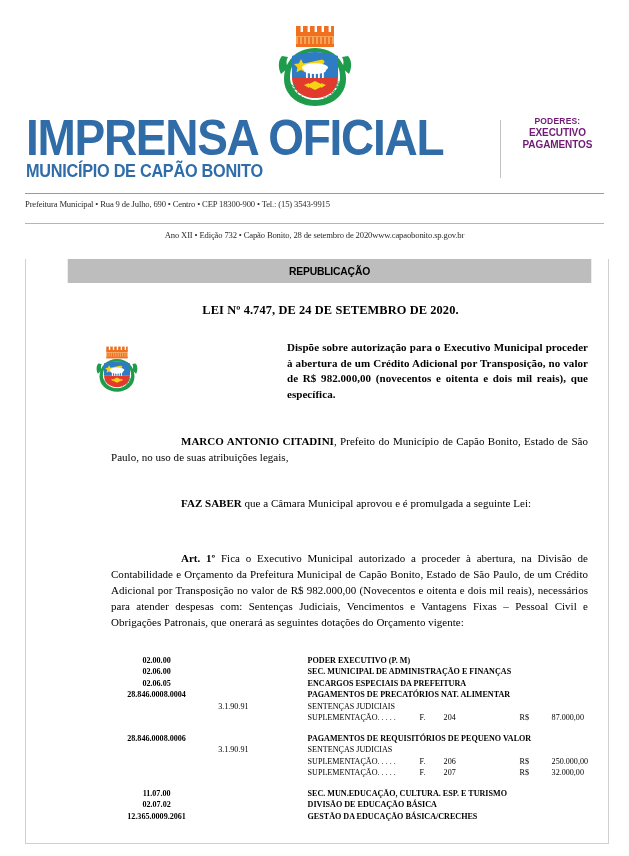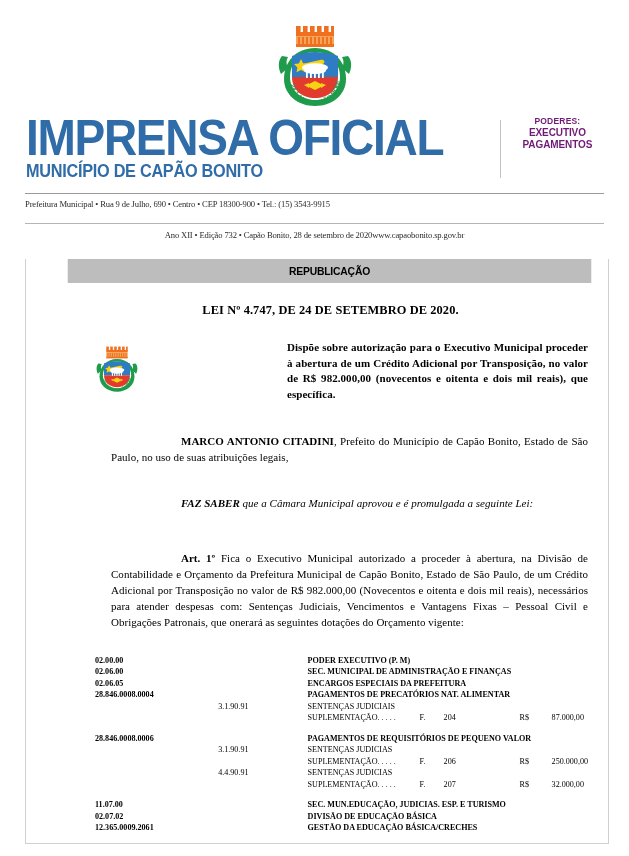--- a/index.html
+++ b/index.html
@@ -162,36 +162,36 @@
   .ementa-row .ementa-text { margin-left: 148px; }
 
   .para {
     text-align: justify;
     line-height: 1.45;
     font-size: 11px;
     letter-spacing: 0.02px;
     margin-left: 38px;
   }
   .para.p-marco { margin-top: 32px; }
-  .para.p-faz { margin-top: 30px; font-style: italic; }
+  .para.p-faz { margin-top: 30px; }
   .para.p-art { margin-top: 39px; }
   .indent { display: inline-block; width: 70px; }
   b.strong { font-weight: bold; }
 
   
   .budget {
     margin-top: 24px;
     font-family: "Liberation Serif", serif;
     font-size: 8.1px;
     line-height: 1.42;
     width: 100%;
     border-collapse: collapse;
   }
   .budget td { padding: 0; vertical-align: top; white-space: nowrap; }
-  .c-code   { width: 148px; padding-left: 22px !important; }
+  .c-code   { width: 148px; padding-left: 22px !important; text-align: center; }
   .c-elem   { width: 92px; }
   .c-desc   { width: auto; }
   .bold td, td.bold { font-weight: bold; }
   tr.gap td { height: 9px; line-height: 9px; font-size: 0; }
 
   .sup-line { display: flex; }
   .sup-name { width: 112px; }
   .sup-f    { width: 14px; }
   .sup-num  { width: 86px; padding-left: 10px; }
   .sup-cur  { width: 32px; }
@@ -427,43 +427,38 @@
                 <span class="sup-name">SUPLEMENTAÇÃO. . . . .</span>
                 <span class="sup-f">F.</span>
                 <span class="sup-num">206</span>
                 <span class="sup-cur">R$</span>
                 <span class="sup-val">250.000,00</span>
               </div>
             </td>
           </tr>
           <tr>
             <td class="c-code"></td>
-            <td class="c-elem">4.4.90.91</td>
-            <td class="c-desc">SENTENÇAS JUDICIAS</td>
-          </tr>
-          <tr>
-            <td class="c-code"></td>
             <td class="c-elem"></td>
             <td class="c-desc">
               <div class="sup-line">
                 <span class="sup-name">SUPLEMENTAÇÃO. . . . .</span>
                 <span class="sup-f">F.</span>
                 <span class="sup-num">207</span>
                 <span class="sup-cur">R$</span>
                 <span class="sup-val">32.000,00</span>
               </div>
             </td>
           </tr>
           <tr class="gap">
             <td colspan="3"></td>
           </tr>
           <tr>
             <td class="c-code bold">11.07.00</td>
             <td class="c-elem"></td>
-            <td class="c-desc bold">SEC. MUN.EDUCAÇÃO, JUDICIAS. ESP. E TURISMO</td>
+            <td class="c-desc bold">SEC. MUN.EDUCAÇÃO, CULTURA. ESP. E TURISMO</td>
           </tr>
           <tr>
             <td class="c-code bold">02.07.02</td>
             <td class="c-elem"></td>
             <td class="c-desc bold">DIVISÃO DE EDUCAÇÃO BÁSICA</td>
           </tr>
           <tr>
             <td class="c-code bold">12.365.0009.2061</td>
             <td class="c-elem"></td>
             <td class="c-desc bold">GESTÃO DA EDUCAÇÃO BÁSICA/CRECHES</td>

